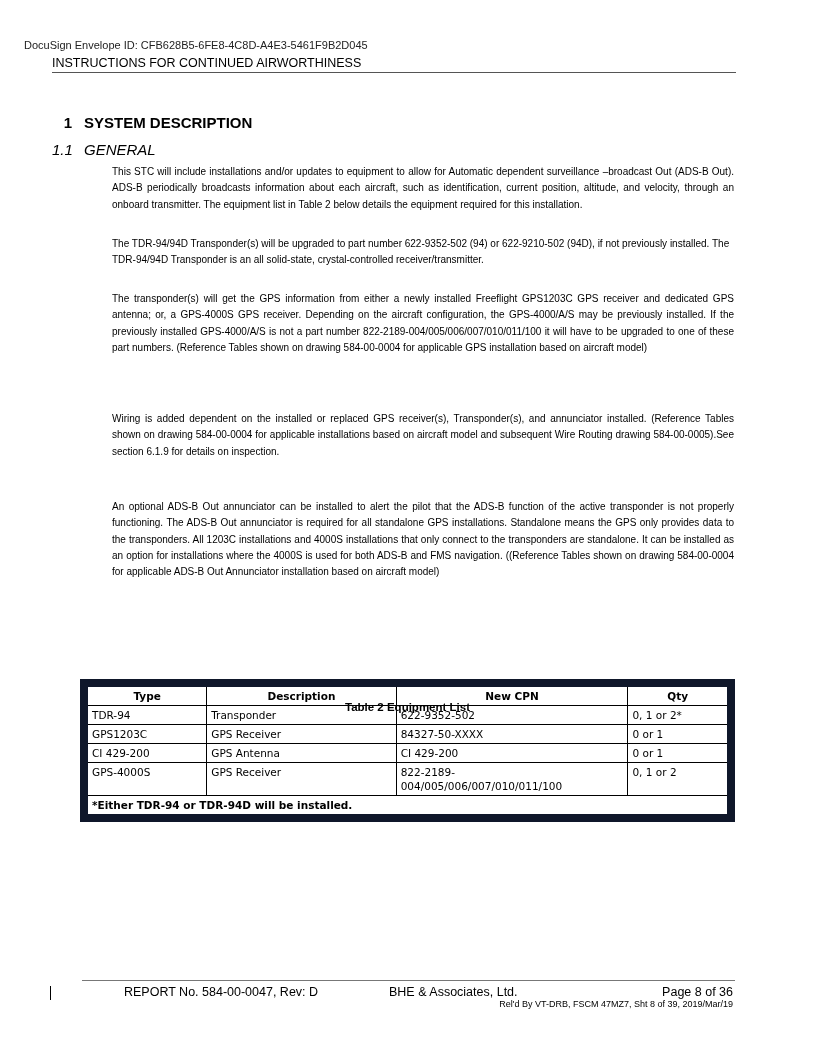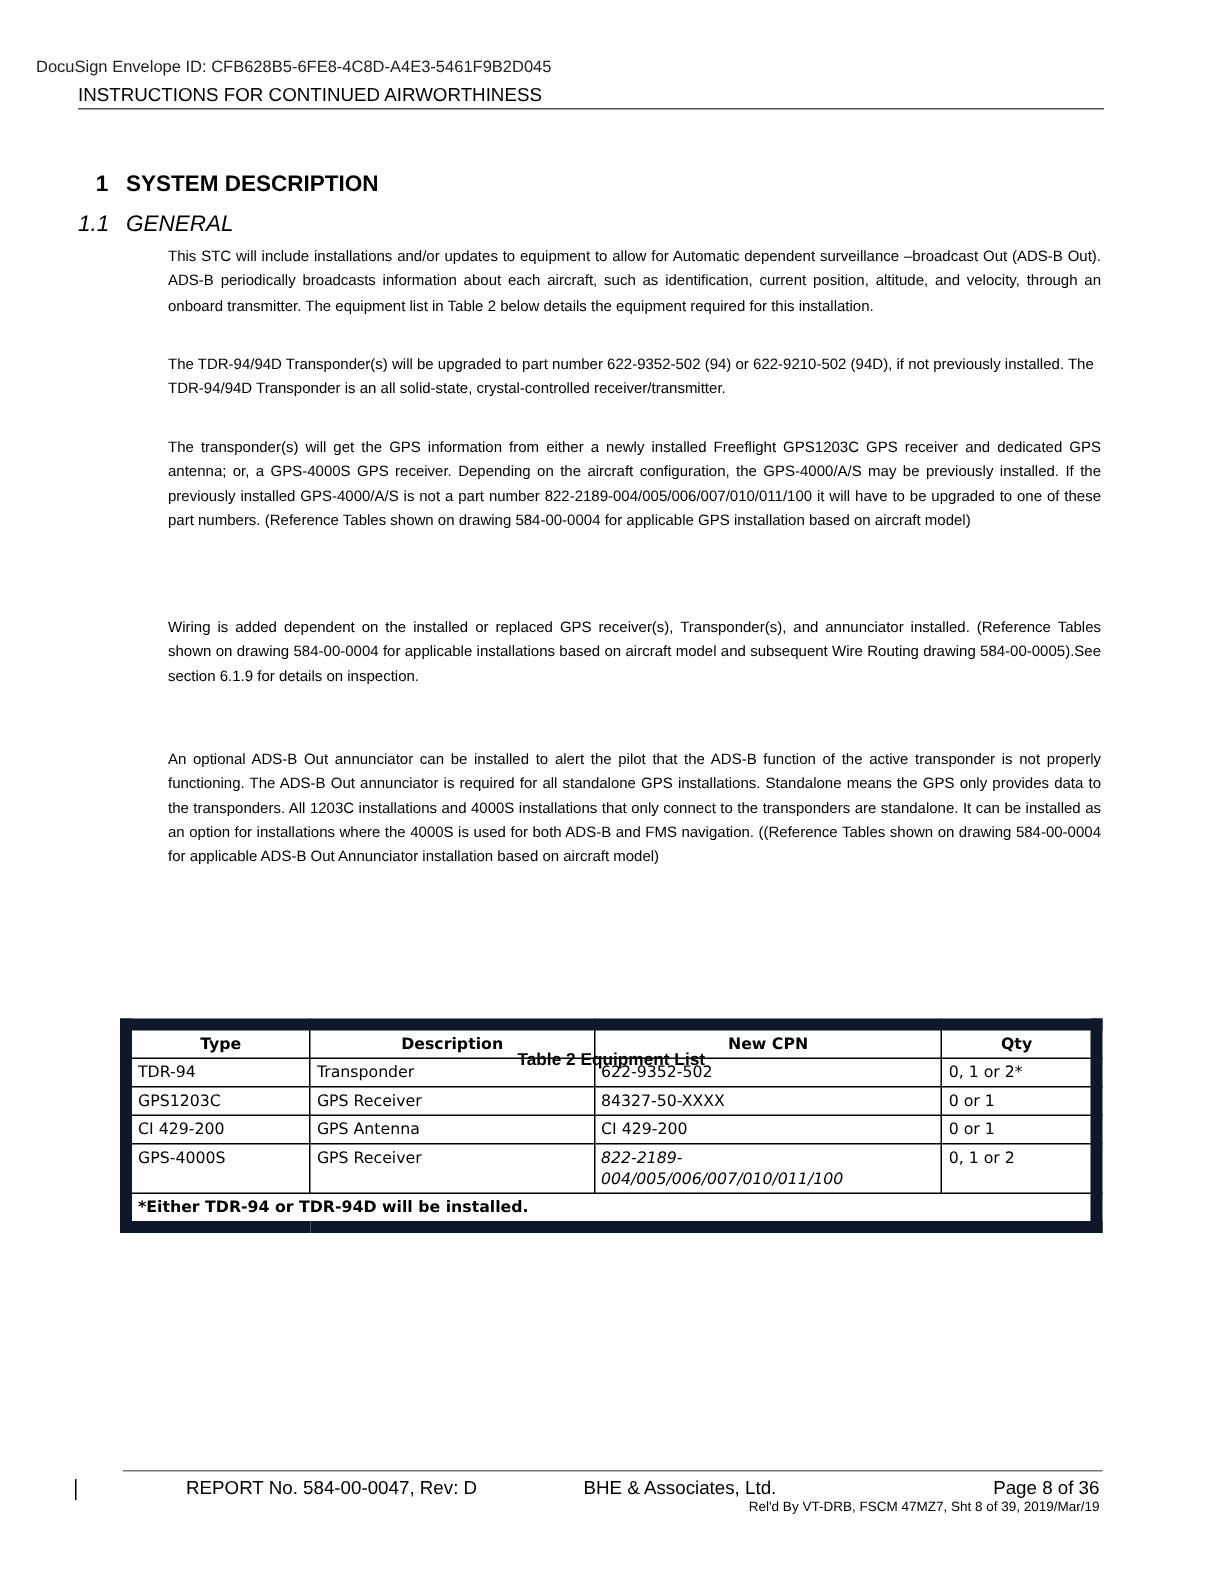--- a/index.html
+++ b/index.html
@@ -75,21 +75,21 @@
     </tr>
     <tr>
       <td>CI 429-200</td>
       <td>GPS Antenna</td>
       <td>CI 429-200</td>
       <td>0 or 1</td>
     </tr>
     <tr>
       <td>GPS-4000S</td>
       <td>GPS Receiver</td>
-      <td style="width:232px;word-break:break-word;font-style:italic;"><span>822-2189-</span><br><span>004/005/006/007/010/011/100</span></td>
+      <td style="width:232px;word-break:break-word;"><span>822-2189-</span><br><span>004/005/006/007/010/011/100</span></td>
       <td>0, 1 or 2</td>
     </tr>
     <tr>
       <td colspan="4" class="note">*Either TDR-94 or TDR-94D will be installed.</td>
     </tr>
   </tbody>
 </table>
 
 <div class="footer-rule"></div>
 <div class="margin-bar"></div>

